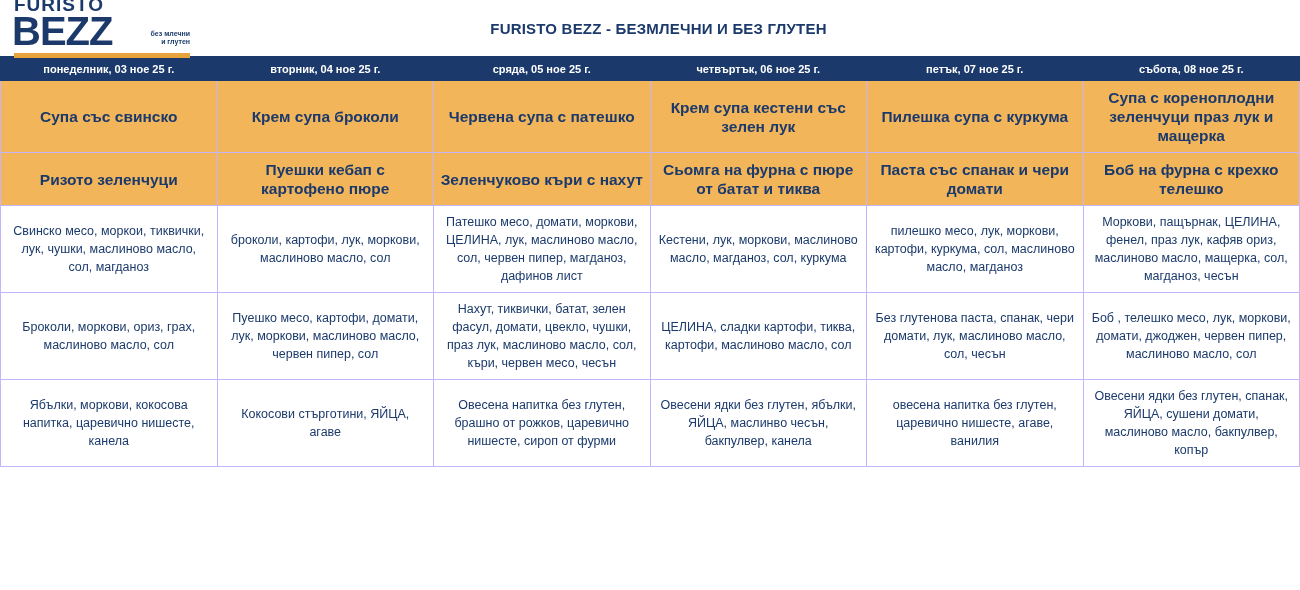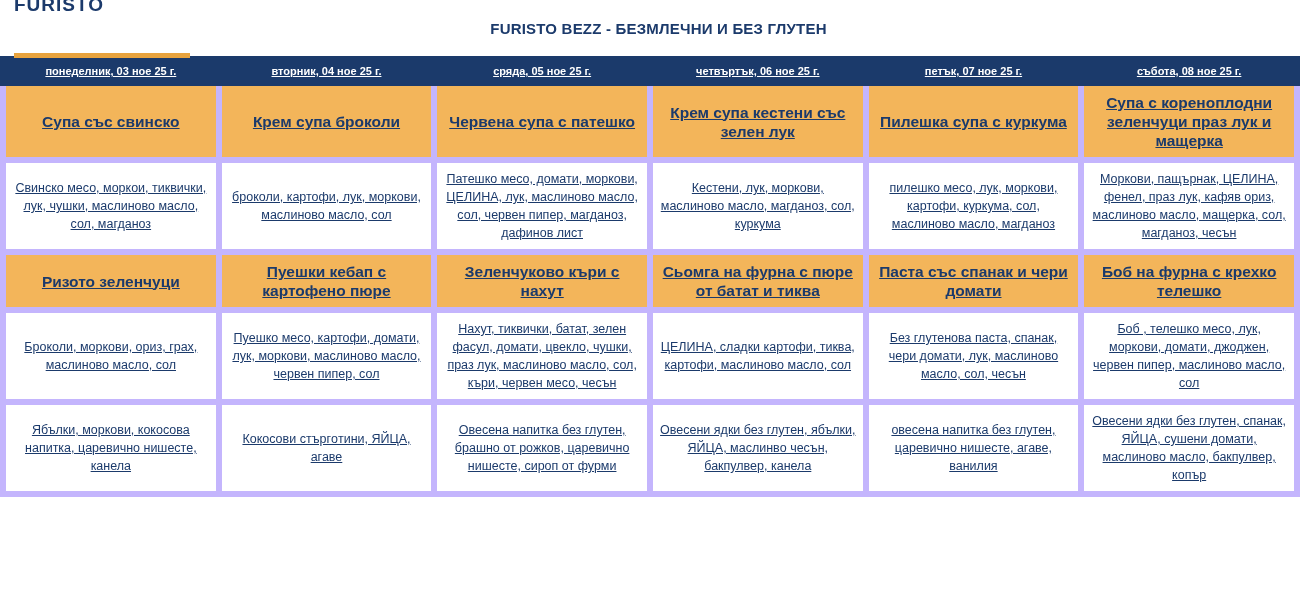--- a/index.html
+++ b/index.html
@@ -86,23 +86,22 @@
     margin-left: 17px;
   }
 
   
   table.menu {
     width: 1300px;
     border-collapse: collapse;
     table-layout: fixed;
   }
   table.menu td, table.menu th {
-    border: 6px solid #c4b5fd;
+    border: 1px solid #c4b5fd;
     vertical-align: middle;
-    text-decoration: underline;
   }
   thead th.day {
     background: #1b3a6b;
     color: #ffffff;
     font-size: 11px;
     font-weight: bold;
     height: 24px;
     text-align: center;
     border-color: #1b3a6b;
   }
@@ -125,20 +124,28 @@
   }
 </style>
 </head>
 <body>
 
 <div class="page">
 
   <div class="header">
     <div class="logo">
       <div class="logo-furisto">FURISTO</div>
+      <div class="logo-bezz-wrap">
+        <span class="logo-slash"></span>
+        <span class="logo-bezz">BEZZ</span>
+        <div class="logo-under">
+          <div>без млечни</div>
+          <div>и глутен</div>
+        </div>
+      </div>
       <div class="logo-bar"></div>
     </div>
     <div class="header-title">FURISTO BEZZ - БЕЗМЛЕЧНИ И БЕЗ ГЛУТЕН</div>
   </div>
 
   <table class="menu">
     <thead>
       <tr>
         <th class="day">понеделник, 03 ное 25 г.</th>
         <th class="day">вторник, 04 ное 25 г.</th>
@@ -152,36 +159,36 @@
 
       <tr>
         <td class="dish">Супа със свинско</td>
         <td class="dish">Крем супа броколи</td>
         <td class="dish">Червена супа с патешко</td>
         <td class="dish">Крем супа кестени със зелен лук</td>
         <td class="dish">Пилешка супа с куркума</td>
         <td class="dish">Супа с кореноплодни зеленчуци праз лук и мащерка</td>
       </tr>
       <tr>
+        <td class="dish">Ризото зеленчуци</td>
+        <td class="dish">Пуешки кебап с картофено пюре</td>
+        <td class="dish">Зеленчуково къри с нахут</td>
+        <td class="dish">Сьомга на фурна с пюре от батат и тиква</td>
+        <td class="dish">Паста със спанак и чери домати</td>
+        <td class="dish">Боб на фурна с крехко телешко</td>
+      </tr>
+
+      <tr>
         <td class="ingr">Свинско месо, моркои, тиквички, лук, чушки, маслиново масло, сол, магданоз</td>
         <td class="ingr">броколи, картофи, лук, моркови,  маслиново масло, сол</td>
         <td class="ingr">Патешко месо, домати, моркови, ЦЕЛИНА, лук, маслиново масло, сол, червен пипер, магданоз, дафинов лист</td>
         <td class="ingr">Кестени, лук, моркови, маслиново масло, магданоз, сол, куркума</td>
         <td class="ingr">пилешко месо, лук, моркови, картофи, куркума, сол, маслиново масло, магданоз</td>
         <td class="ingr">Моркови, пащърнак, ЦЕЛИНА, фенел, праз лук, кафяв ориз, маслиново масло, мащерка, сол, магданоз, чесън</td>
       </tr>
-
-      <tr>
-        <td class="dish">Ризото зеленчуци</td>
-        <td class="dish">Пуешки кебап с картофено пюре</td>
-        <td class="dish">Зеленчуково къри с нахут</td>
-        <td class="dish">Сьомга на фурна с пюре от батат и тиква</td>
-        <td class="dish">Паста със спанак и чери домати</td>
-        <td class="dish">Боб на фурна с крехко телешко</td>
-      </tr>
       <tr>
         <td class="ingr">Броколи, моркови, ориз, грах, маслиново масло, сол</td>
         <td class="ingr">Пуешко месо, картофи, домати, лук, моркови, маслиново масло, червен пипер, сол</td>
         <td class="ingr">Нахут, тиквички, батат, зелен фасул, домати, цвекло, чушки, праз лук, маслиново масло, сол, къри, червен месо, чесън</td>
         <td class="ingr">ЦЕЛИНА, сладки картофи, тиква, картофи, маслиново масло, сол</td>
         <td class="ingr">Без глутенова паста, спанак, чери домати, лук,  маслиново масло, сол, чесън</td>
         <td class="ingr">Боб , телешко месо, лук, моркови, домати, джоджен, червен пипер, маслиново масло, сол</td>
       </tr>
 
       <tr>

